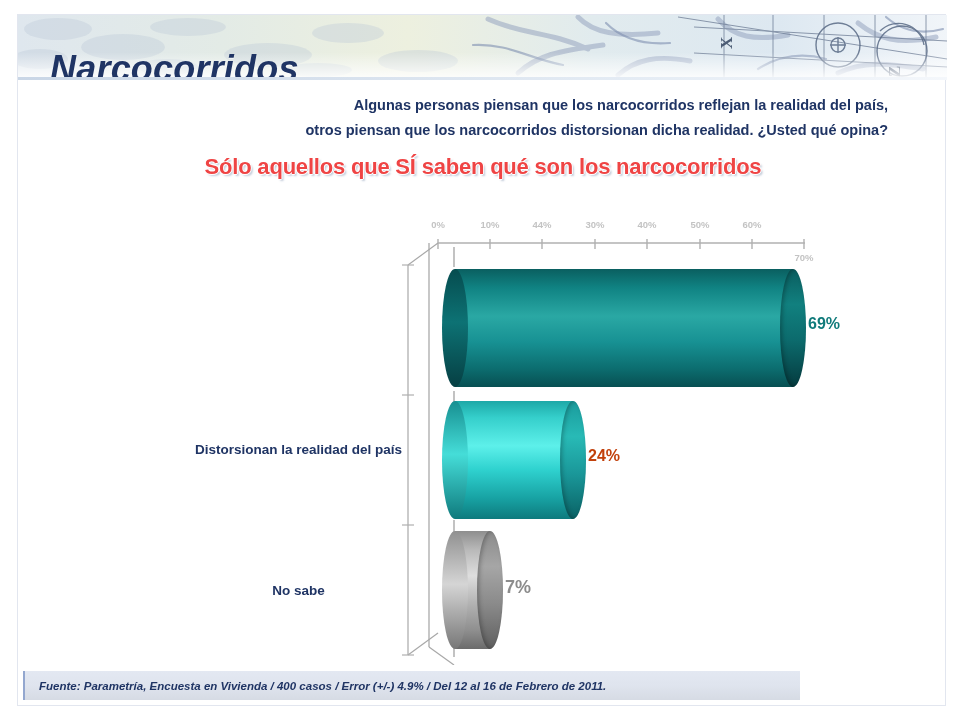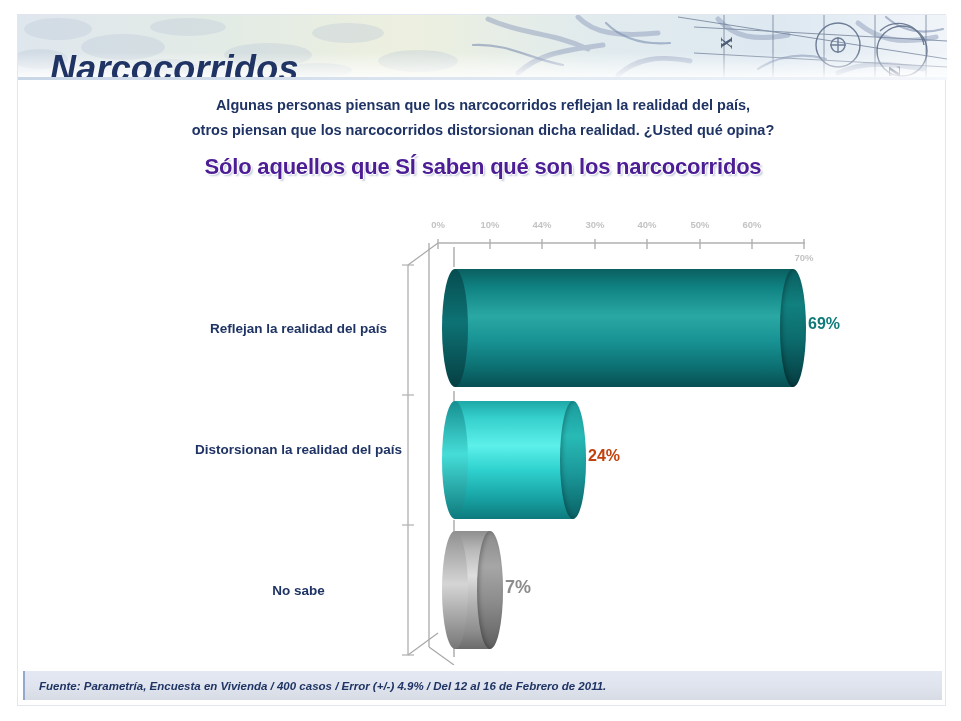--- a/index.html
+++ b/index.html
@@ -64,38 +64,38 @@
     height: 3px;
     background: linear-gradient(90deg,#c9d6e6,#e6edf5 70%, #f4f7fb);
   }
 
   
   .question {
     position: absolute;
     left: 60px;
     top: 78px;
     width: 810px;
-    text-align: center;
+    text-align: right;
     color: #1f3464;
     font-size: 14.5px;
     font-weight: bold;
     line-height: 25px;
   }
   .question div { white-space: nowrap; }
 
   
   .subtitle {
     position: absolute;
     left: 60px;
     top: 139px;
     width: 810px;
     text-align: center;
     font-size: 22px;
     font-weight: bold;
-    color: #4c1d95;
+    color: #ef4444;
     letter-spacing: -0.2px;
     text-shadow:
        1px 0 0 #ffffff, -1px 0 0 #ffffff,
        0 1px 0 #ffffff, 0 -1px 0 #ffffff,
        2px 2px 2px rgba(120,140,170,0.45);
   }
 
   
   .chart {
     position: absolute;
@@ -162,21 +162,21 @@
     left: -13px;
     height: 100%;
     width: 26px;
     border-radius: 50%;
   }
 
   .footer-band {
     position: absolute;
     left: 5px;
     top: 656px;
-    width: 919px;
+    width: 777px;
     height: 29px;
     background: linear-gradient(180deg,#e3e8f2 0%, #dfe4ee 50%, #d6dbe4 100%);
     border-left: 2px solid #93a7cf;
     box-sizing: border-box;
     text-align: center;
   }
   .footer-text {
     position: absolute;
     left: 14px;
     top: 50%;
@@ -360,21 +360,20 @@
                     #8e8e8e 0%, #b9b9b9 16%, #dedede 38%,
                     #b5b5b5 60%, #8f8f8f 84%, #6b6b6b 100%);"></div>
       <div class="cap-left" style="background:linear-gradient(180deg,#909090,#d5d5d5 45%,#777777);"></div>
       <div class="cap" style="left:22px;
                   background:linear-gradient(180deg,
                     #8a8a8a 0%, #a6a6a6 30%, #8a8a8a 62%, #5f5f5f 100%);
                   box-shadow:inset 2px 0 4px rgba(0,0,0,0.25);"></div>
     </div>
     <div class="val-label" style="left:487px; top:382px; color:#8c8c8c; font-size:18px;">7%</div>
 
-    <div class="cat-label" style="left:163px; top:124px;">Reflejan la realidad del país</div>
     <div class="cat-label" style="left:163px; top:386px;">No sabe</div>
     <div class="cat-label" style="left:163px; top:245px;">Distorsionan la realidad del país</div>
   </div>
 
   <div class="footer-band">
     <div class="footer-text">Fuente: Parametría, Encuesta en Vivienda / 400 casos / Error (+/-) 4.9% / Del 12 al 16 de Febrero de 2011.</div>
   </div>
 
 </div>
 

